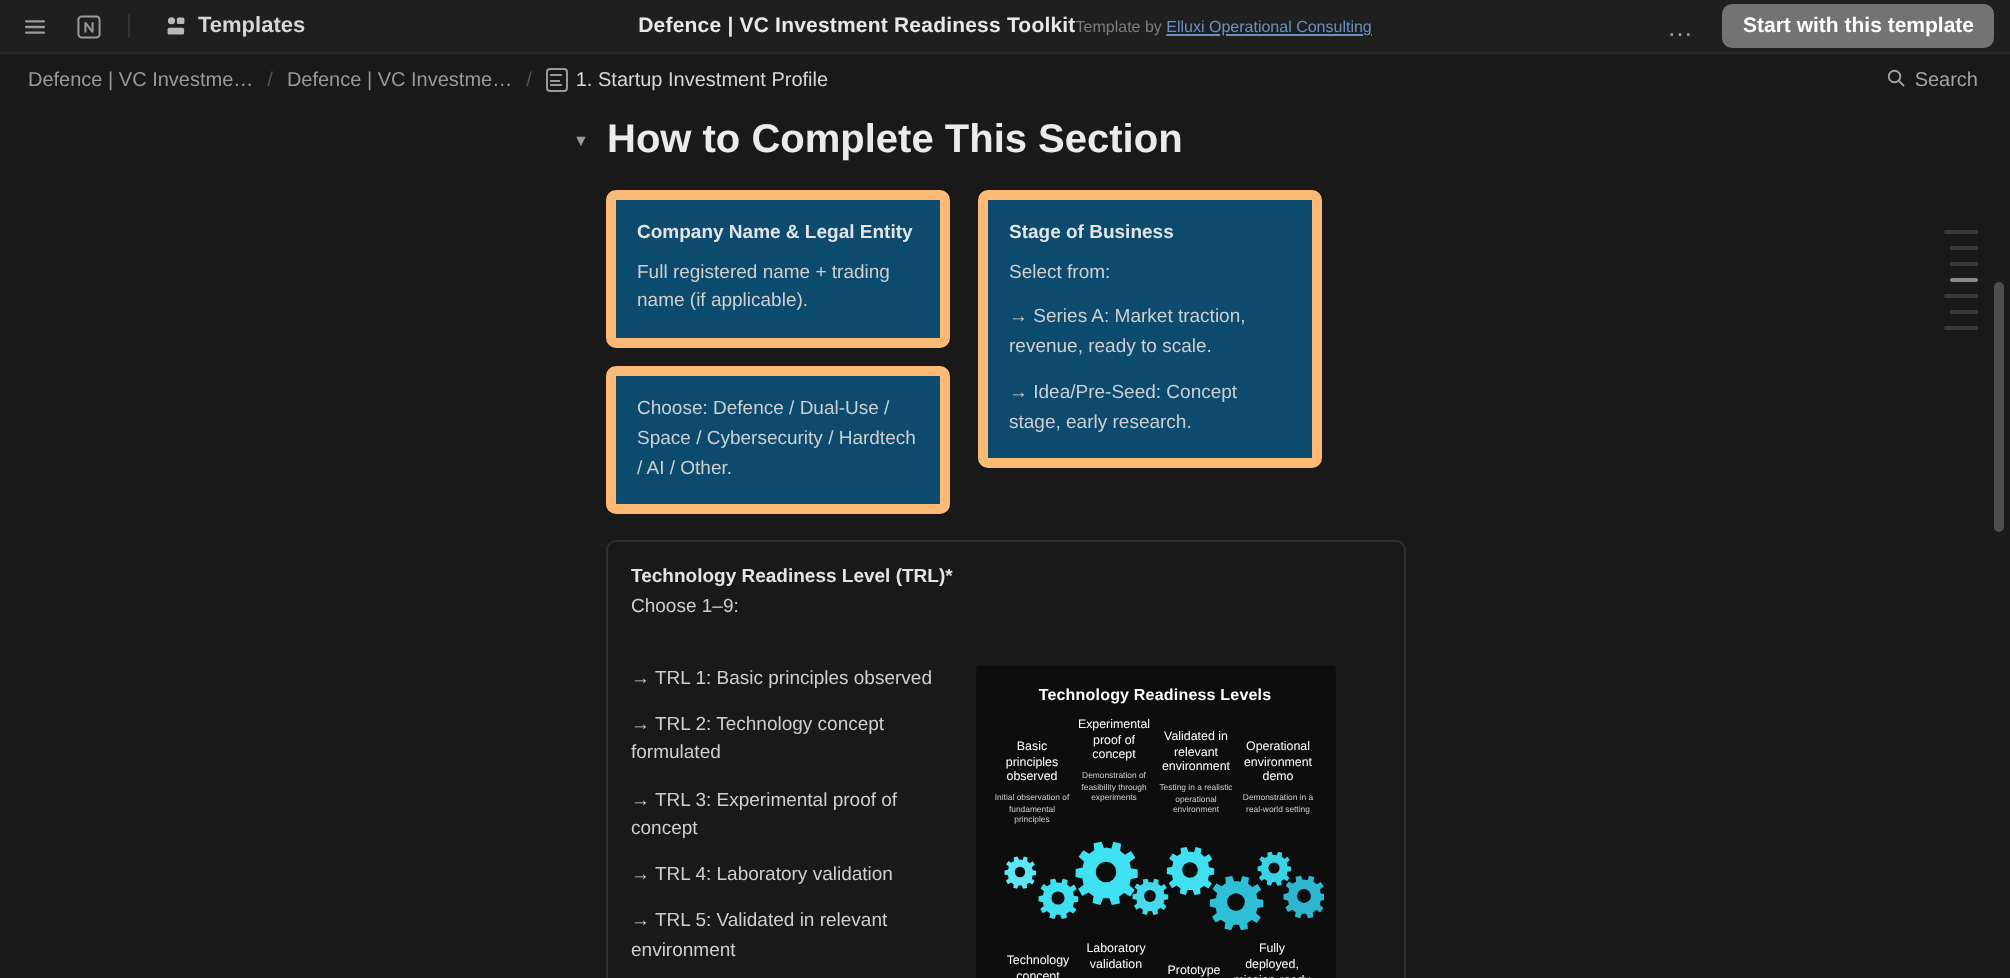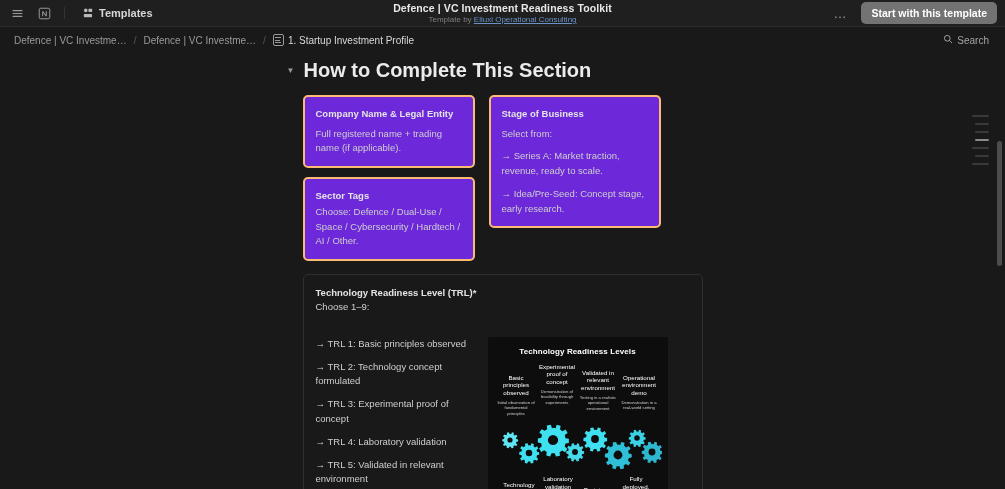--- a/index.html
+++ b/index.html
@@ -32,21 +32,21 @@
   .tb-divider { width: 1px; height: 12px; background: #333; margin: 0 2px; }
   #templates-btn {
     display: flex; align-items: center; gap: 5px;
     font-size: 11px; font-weight: 600; color: #d6d6d6;
     padding: 3px 6px; border-radius: 4px;
   }
   #topbar-center {
     position: absolute;
     left: 0; right: 0; top: 0;
     height: 100%;
-    display: flex; flex-direction: column;
+    display: flex; 
     align-items: center; justify-content: center;
     pointer-events: none;
   }
   #doc-title { font-size: 10.5px; font-weight: 700; color: #e8e8e8; letter-spacing: .1px; pointer-events: auto;}
   #doc-sub { font-size: 8px; color: #7d7d7d; margin-top: 1px; pointer-events: auto;}
   #doc-sub a { color: #6a92c4; text-decoration: underline; }
   #topbar-right {
     margin-left: auto;
     display: flex; align-items: center; gap: 9px;
     position: relative; z-index: 3;
@@ -116,24 +116,24 @@
     width: 12px; text-align: center;
   }
   #toggle-title { font-size: 20px; font-weight: 700; color: #ebebeb; }
 
   .row { display: flex; gap: 14px; align-items: flex-start; }
   .col { display: flex; flex-direction: column; gap: 9px; }
   .col.left { width: 172px; flex: none; }
   .col.right { width: 172px; flex: none; }
 
   .card {
-    border: 2px solid #fdba74;
+    border: 5px solid #fdba74;
     border-radius: 5px;
     padding: 10px 11px;
-    background: #6d28d9;
+    background: #0c4a6e;
   }
   .card h4 { font-size: 9.5px; font-weight: 700; color: #e4e4e4; margin-bottom: 6px; line-height: 1.45; }
   .card p { font-size: 9.5px; color: #cfcfcf; line-height: 1.55; }
   .card p + p { margin-top: 8px; }
 
   .wide-card {
     margin-top: 13px;
     border: 1px solid #2f2f2f;
     border-radius: 5px;
     padding: 11px 12px 10px 12px;
@@ -265,21 +265,20 @@
       <span id="toggle-title">How to Complete This Section</span>
     </div>
 
     <div class="row">
       <div class="col left">
         <div class="card">
           <h4>Company Name &amp; Legal Entity</h4>
           <p>Full registered name + trading name (if applicable).</p>
         </div>
         <div class="card">
-          <h4 style="margin-bottom:2px">Sector Tags</h4>
           <p>Choose: Defence / Dual-Use / Space / Cybersecurity / Hardtech / AI / Other.</p>
         </div>
       </div>
 
       <div class="col right">
         <div class="card">
           <h4>Stage of Business</h4>
           <p>Select from:</p>
           <p>→ Series A: Market traction, revenue, ready to scale.</p>
           <p>→ Idea/Pre-Seed: Concept stage, early research.</p>

